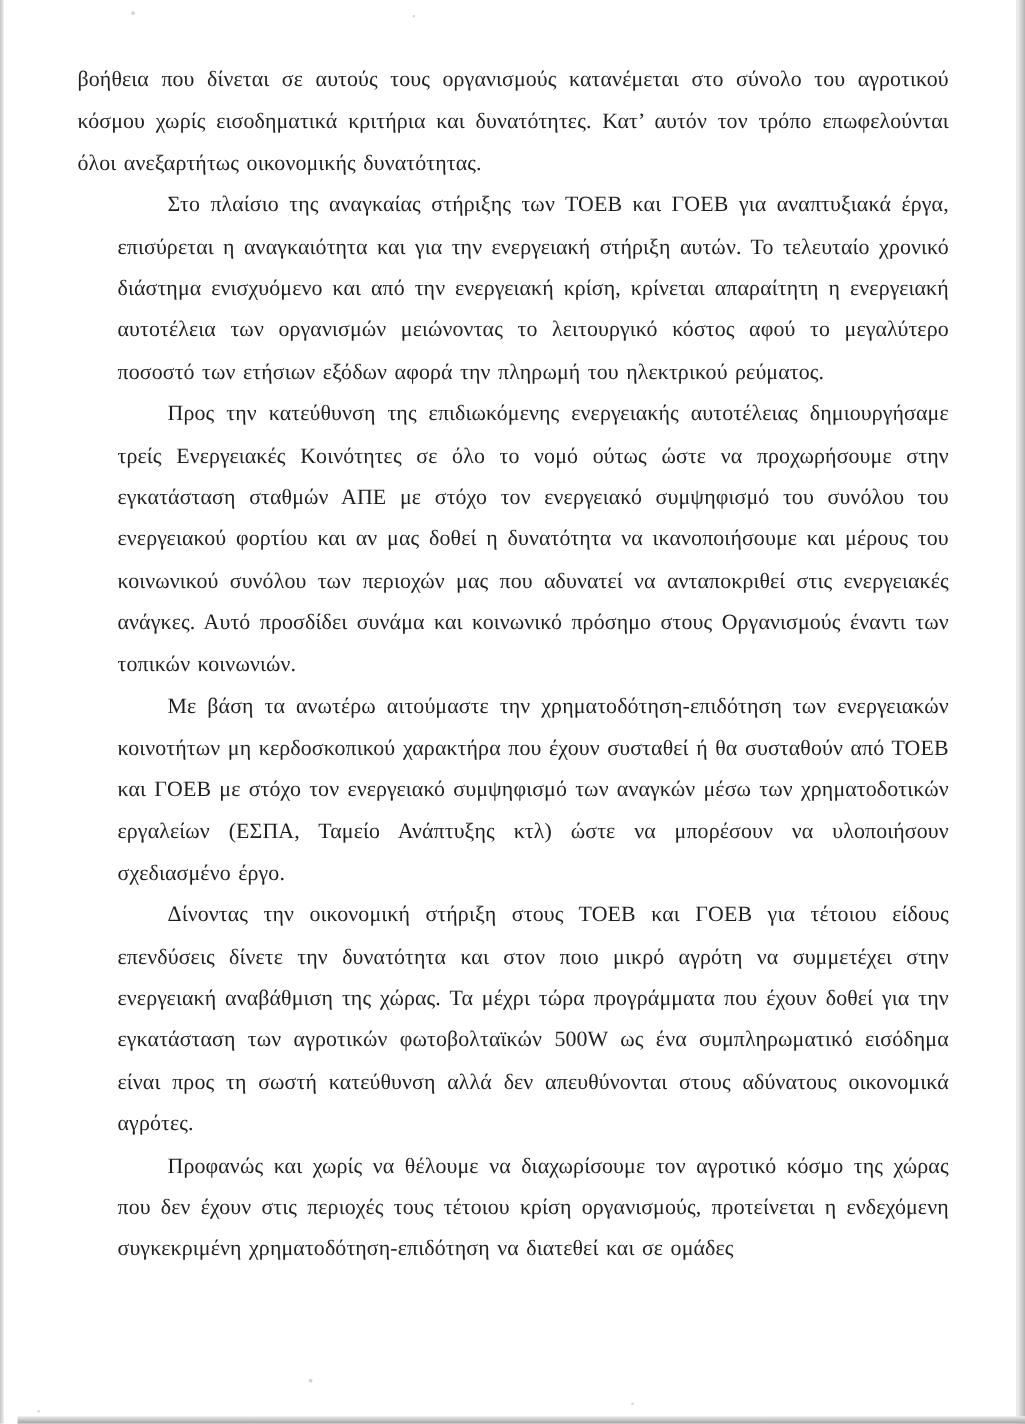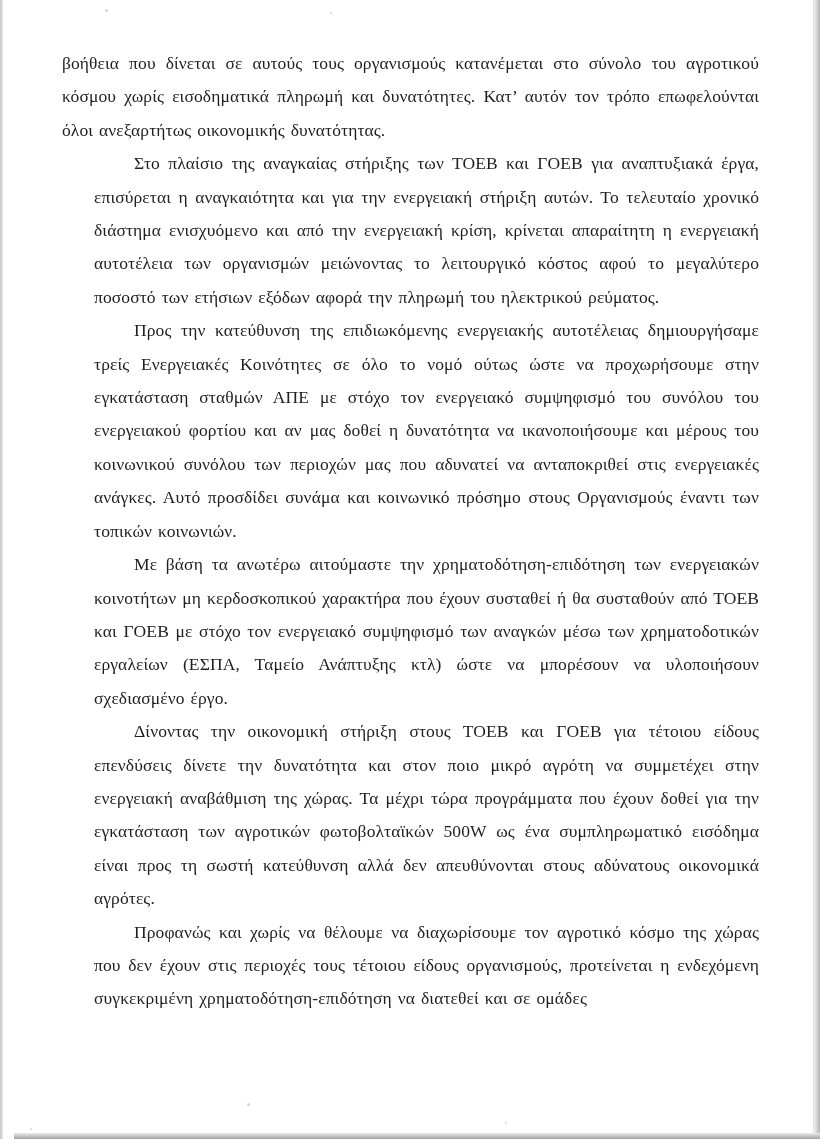--- a/index.html
+++ b/index.html
@@ -72,26 +72,26 @@
   .speck.s3 { left: 247px; top: 1103px; }
   .speck.s4 { left: 30px; top: 1128px; width: 2px; height: 2px; }
   .speck.s5 { left: 505px; top: 1122px; width: 2px; height: 2px; }
 </style>
 </head>
 <body style="--paper: #ffffff; --ink: #1f1f1f;">
 
 <div class="page">
 
   <div class="text-block">
-    <p>βοήθεια που δίνεται σε αυτούς τους οργανισμούς κατανέμεται στο σύνολο του αγροτικού κόσμου χωρίς εισοδηματικά πληρωμή και δυνατότητες. Κατ’ αυτόν τον τρόπο επωφελούνται όλοι ανεξαρτήτως οικονομικής δυνατότητας.</p>
+    <p>βοήθεια που δίνεται σε αυτούς τους οργανισμούς κατανέμεται στο σύνολο του αγροτικού κόσμου χωρίς εισοδηματικά κριτήρια και δυνατότητες. Κατ’ αυτόν τον τρόπο επωφελούνται όλοι ανεξαρτήτως οικονομικής δυνατότητας.</p>
     <p class="indent">Στο πλαίσιο της αναγκαίας στήριξης των ΤΟΕΒ και ΓΟΕΒ για αναπτυξιακά έργα, επισύρεται η αναγκαιότητα και για την ενεργειακή στήριξη αυτών. Το τελευταίο χρονικό διάστημα ενισχυόμενο και από την ενεργειακή κρίση, κρίνεται απαραίτητη η ενεργειακή αυτοτέλεια των οργανισμών μειώνοντας το λειτουργικό κόστος αφού το μεγαλύτερο ποσοστό των ετήσιων εξόδων αφορά την πληρωμή του ηλεκτρικού ρεύματος.</p>
     <p class="indent">Προς την κατεύθυνση της επιδιωκόμενης ενεργειακής αυτοτέλειας δημιουργήσαμε τρείς Ενεργειακές Κοινότητες σε όλο το νομό ούτως ώστε να προχωρήσουμε στην εγκατάσταση σταθμών ΑΠΕ με στόχο τον ενεργειακό συμψηφισμό του συνόλου του ενεργειακού φορτίου και αν μας δοθεί η δυνατότητα να ικανοποιήσουμε και μέρους του κοινωνικού συνόλου των περιοχών μας που αδυνατεί να ανταποκριθεί στις ενεργειακές ανάγκες. Αυτό προσδίδει συνάμα και κοινωνικό πρόσημο στους Οργανισμούς έναντι των τοπικών κοινωνιών.</p>
     <p class="indent">Με βάση τα ανωτέρω αιτούμαστε την χρηματοδότηση-επιδότηση των ενεργειακών κοινοτήτων μη κερδοσκοπικού χαρακτήρα που έχουν συσταθεί ή θα συσταθούν από ΤΟΕΒ και ΓΟΕΒ με στόχο τον ενεργειακό συμψηφισμό των αναγκών μέσω των χρηματοδοτικών εργαλείων (ΕΣΠΑ, Ταμείο Ανάπτυξης κτλ) ώστε να μπορέσουν να υλοποιήσουν σχεδιασμένο έργο.</p>
     <p class="indent">Δίνοντας την οικονομική στήριξη στους ΤΟΕΒ και ΓΟΕΒ για τέτοιου είδους επενδύσεις δίνετε την δυνατότητα και στον ποιο μικρό αγρότη να συμμετέχει στην ενεργειακή αναβάθμιση της χώρας. Τα μέχρι τώρα προγράμματα που έχουν δοθεί για την εγκατάσταση των αγροτικών φωτοβολταϊκών 500W ως ένα συμπληρωματικό εισόδημα είναι προς τη σωστή κατεύθυνση αλλά δεν απευθύνονται στους αδύνατους οικονομικά αγρότες.</p>
-    <p class="indent">Προφανώς και χωρίς να θέλουμε να διαχωρίσουμε τον αγροτικό κόσμο της χώρας που δεν έχουν στις περιοχές τους τέτοιου είδους οργανισμούς, προτείνεται η ενδεχόμενη συγκεκριμένη χρηματοδότηση-επιδότηση να διατεθεί και σε ομάδες</p>
+    <p class="indent">Προφανώς και χωρίς να θέλουμε να διαχωρίσουμε τον αγροτικό κόσμο της χώρας που δεν έχουν στις περιοχές τους τέτοιου κρίση οργανισμούς, προτείνεται η ενδεχόμενη συγκεκριμένη χρηματοδότηση-επιδότηση να διατεθεί και σε ομάδες</p>
   </div>
 
   <div class="speck s1"></div>
   <div class="speck s2"></div>
   <div class="speck s3"></div>
   <div class="speck s4"></div>
   <div class="speck s5"></div>
 
   <div class="edge-left"></div>
   <div class="edge-right"></div>

